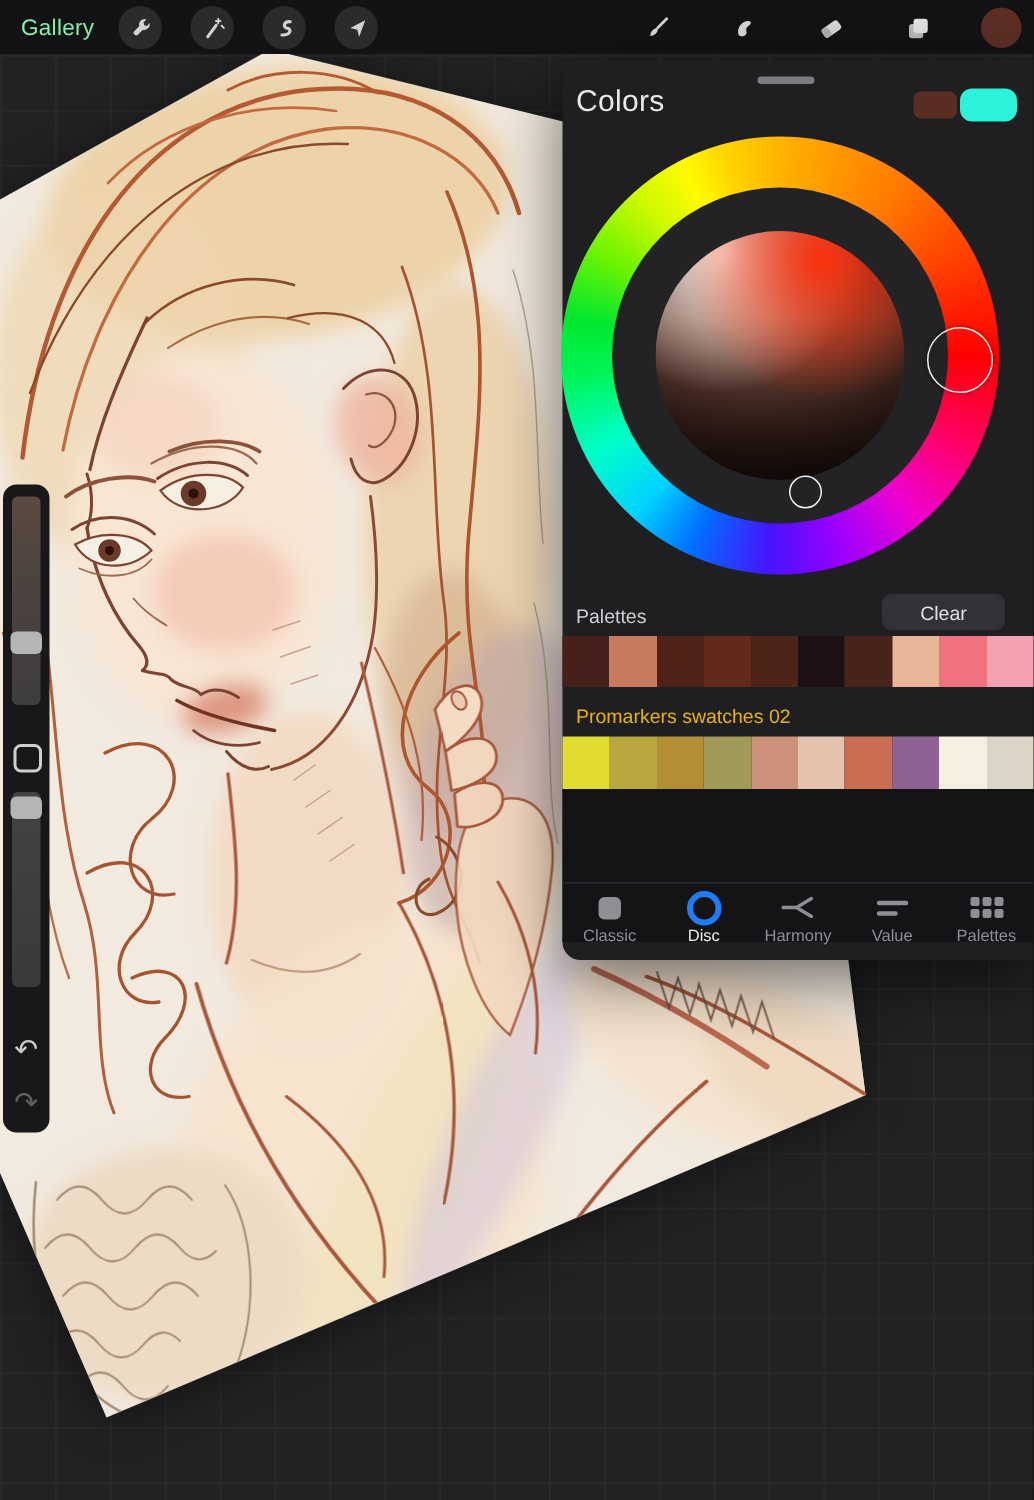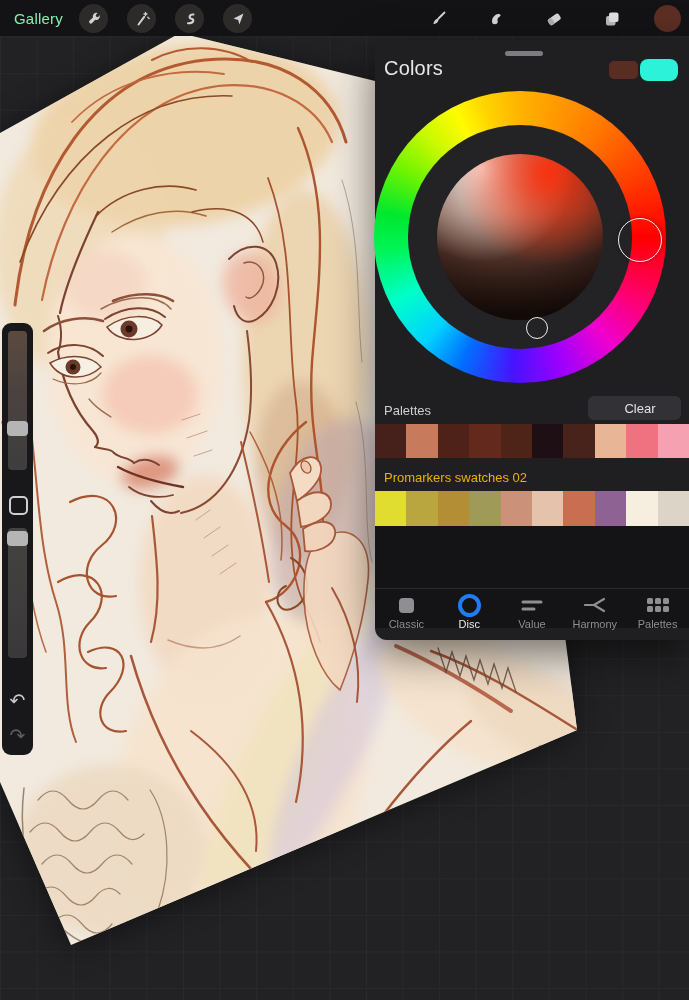--- a/index.html
+++ b/index.html
@@ -48,21 +48,21 @@
           radial-gradient(circle at 67% 12%,rgba(255,45,8,.95) 0%,rgba(255,45,8,0) 50%),
           radial-gradient(circle at 27% 9%,rgba(249,240,233,.97) 0%,rgba(240,226,216,0) 48%),
           linear-gradient(rgba(0,0,0,0) 34%,rgba(8,3,2,.82) 96%),
           radial-gradient(circle at 42% 32%,#9c6c58 0%,#6a4236 45%,#3a221c 82%,#2a1713 100%);}
   .ringsel{position:absolute;left:244px;top:127px;width:42px;height:42px;border-radius:50%;
            border:1.5px solid rgba(255,255,255,.92);box-shadow:0 0 4px rgba(0,0,0,.35);}
   .discsel{position:absolute;left:152px;top:226px;width:20px;height:20px;border-radius:50%;
            border:1.5px solid rgba(255,255,255,.92);}
   .hlabel{position:absolute;left:9px;top:363px;color:#cfcfd2;font-size:13px;}
   .clearbtn{position:absolute;left:213px;top:356px;width:82px;height:24px;border-radius:6px;
-            background:#323236;color:#e2e2e4;font-size:13px;display:flex;align-items:center;justify-content:center;padding-left:11px;}
+            background:#323236;color:#e2e2e4;font-size:13px;display:flex;align-items:center;justify-content:center;}
   .swrow{position:absolute;left:0;width:314px;height:34px;display:flex;}
   .swrow .sw{flex:1 1 0;}
   .row-hist{top:384px;}
   .plabel{position:absolute;left:9px;top:430px;color:#eab308;font-size:13px;}
   .row-pal{top:451px;height:35px;}
   .palempty{position:absolute;left:0;top:486px;width:314px;height:102px;background:#141417;}
   .tabbar{position:absolute;left:0;top:548px;width:314px;height:52px;display:flex;border-top:1px solid #2a2a2e;}
   .tab{flex:1;display:flex;flex-direction:column;align-items:center;justify-content:flex-start;padding-top:7px;}
   .tl{font-size:11px;color:#8e8e93;margin-top:4px;}
   .tl.on{color:#ececee;}
@@ -312,35 +312,35 @@
     </div>
     <div class="tab">
       <span class="ti">
           <span class="i-disc"></span>
         </span>
       <span class="tl on">Disc</span>
     </div>
     <div class="tab">
       <span class="ti">
         <svg width="22" height="16" viewBox="0 0 22 16">
+          <path d="M1 8 H10 M10 8 L20 2 M10 8 L20 14" fill="none" stroke="#8e8e93" stroke-width="2.2" stroke-linecap="round"></path>
+        </svg>
+      </span>
+      <span class="tl">Harmony</span>
+    </div>
+    <div class="tab">
+      <span class="ti">
+        <svg width="22" height="16" viewBox="0 0 22 16">
           <path d="M2 5 H20 M2 12 H13" fill="none" stroke="#8e8e93" stroke-width="3" stroke-linecap="round"></path>
         </svg>
       </span>
       <span class="tl">Value</span>
     </div>
     <div class="tab">
       <span class="ti">
-        <svg width="22" height="16" viewBox="0 0 22 16">
-          <path d="M1 8 H10 M10 8 L20 2 M10 8 L20 14" fill="none" stroke="#8e8e93" stroke-width="2.2" stroke-linecap="round"></path>
-        </svg>
-      </span>
-      <span class="tl">Harmony</span>
-    </div>
-    <div class="tab">
-      <span class="ti">
         <span class="i-pal">
           <span></span>
             <span></span>
             <span></span>
             <span></span>
             <span></span>
             <span></span>
         </span>
       </span>
       <span class="tl">Palettes</span>

